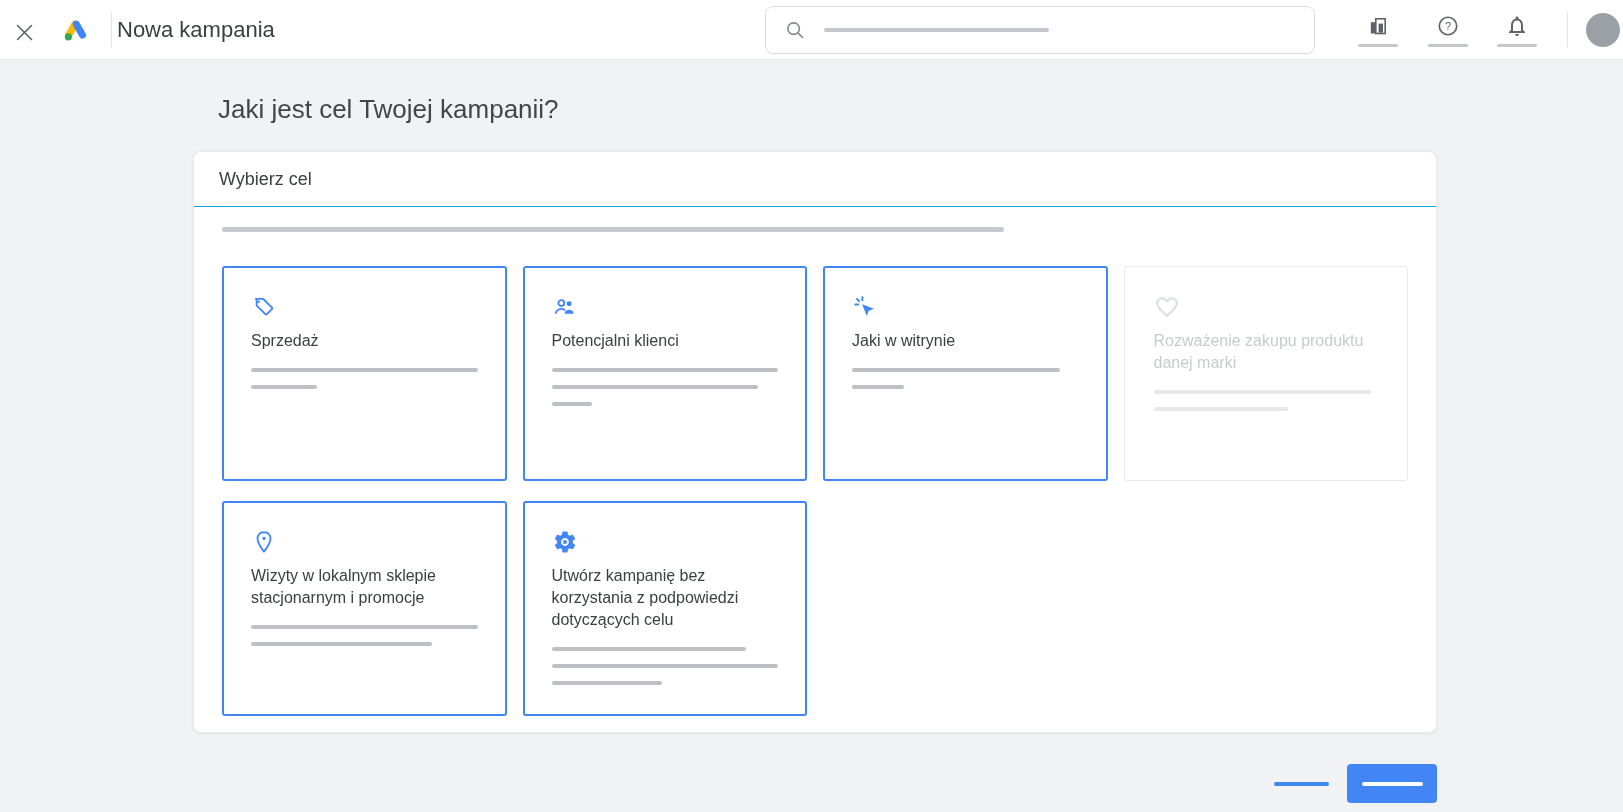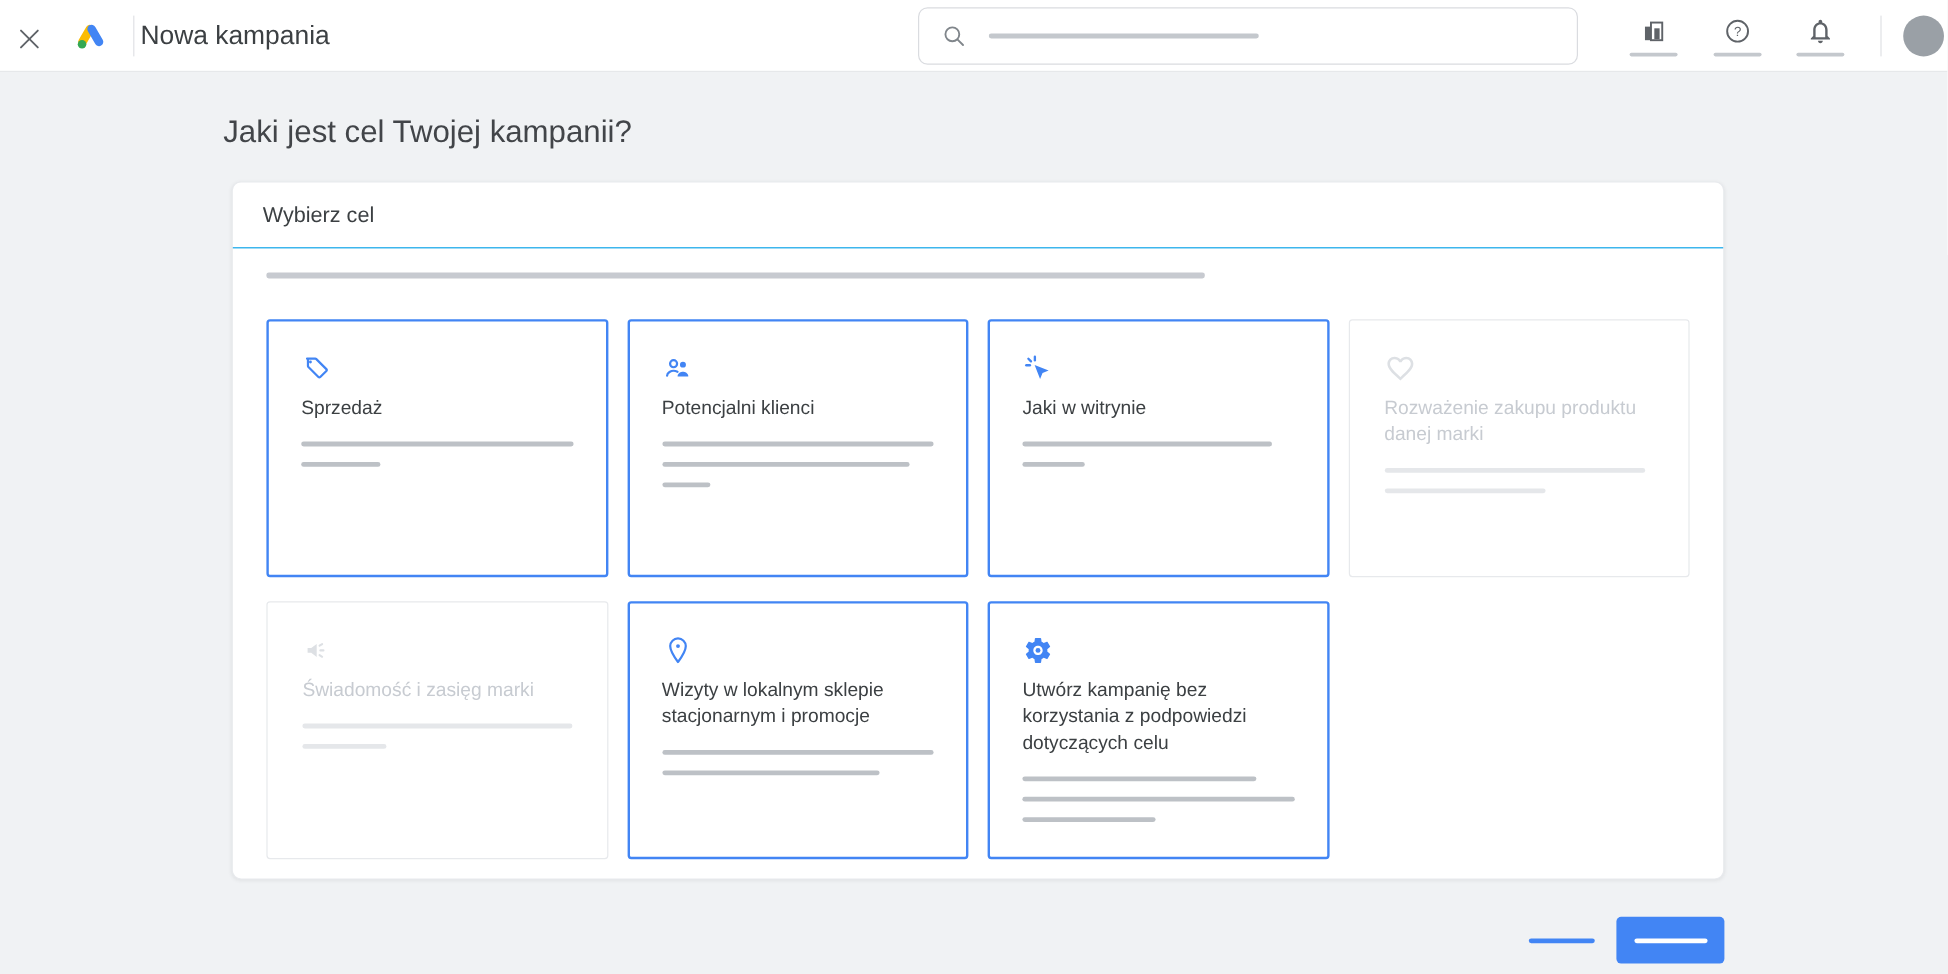--- a/index.html
+++ b/index.html
@@ -22,21 +22,21 @@
     border:1px solid var(--border-gray);border-radius:8px;display:flex;align-items:center;padding-left:18px;}
   .search-line{width:225px;height:4px;border-radius:2px;background:#c4c8cd;margin-left:18px;}
   .tool{position:absolute;top:0;width:44px;height:60px;display:flex;flex-direction:column;align-items:center;justify-content:center;gap:6px;cursor:pointer;}
   .tool .u-line{width:40px;height:3px;border-radius:2px;background:#c4c8cd;}
   .tool-reports{left:1356px;} .tool-help{left:1426px;} .tool-bell{left:1495px;}
   .hdr-divider2{position:absolute;left:1567px;top:13px;width:1px;height:34px;background:#e0e2e5;}
   .avatar{position:absolute;left:1586px;top:13px;width:34px;height:34px;border-radius:50%;background:var(--avatar-gray);cursor:pointer;}
 
   
   .main{padding:32px 0 0 186px;}
-  .page-heading{font-size:26px;line-height:34px;font-weight:400;color:#424549;}
+  .page-heading{font-size:26px;line-height:34px;font-weight:400;color:#424549;margin-left:32px;}
 
   .panel{margin:25px 0 0 7px;width:1244px;height:582px;background:var(--surface);
     border:1px solid #e8eaed;border-radius:8px;box-shadow:0 1px 3px rgba(60,64,67,.08);}
   .panel-header{height:55px;display:flex;align-items:center;padding-left:25px;border-bottom:1px solid #0ea5e9;font-size:18px;color:var(--text);}
   .panel-desc{margin:20px 28px 0 28px;}
   .desc-long{width:782px;background:#c7cad0;border-radius:2px;height:5px;}
 
   .goal-grid{margin-top:34px;padding:0 28px;display:grid;grid-template-columns:repeat(4,1fr);grid-auto-rows:215px;gap:20px 16px;}
   .goal-card{background:var(--surface);border-radius:3px;padding:26px 27px;display:flex;flex-direction:column;}
   .goal-card.enabled{border:2px solid var(--blue);cursor:pointer;}
@@ -175,37 +175,20 @@
             <svg viewBox="0 0 24 24">
               <path d="M16.5 3c-1.74 0-3.41.81-4.5 2.09C10.91 3.81 9.24 3 7.5 3 4.42 3 2 5.42 2 8.5c0 3.78 3.4 6.86 8.55 11.54L12 21.35l1.45-1.32C18.6 15.36 22 12.28 22 8.5 22 5.42 19.58 3 16.5 3zm-4.4 15.55l-.1.1-.1-.1C7.14 14.24 4 11.39 4 8.5 4 6.5 5.5 5 7.5 5c1.54 0 3.04.99 3.57 2.36h1.87C13.46 5.99 14.96 5 16.5 5c2 0 3.5 1.5 3.5 3.5 0 2.89-3.14 5.74-7.9 10.05z" fill="#dde0e4"></path>
             </svg>
           </span>
           <div class="goal-title">Rozważenie zakupu produktu danej marki</div>
           <div class="goal-lines">
             <div class="sk-line" style="width: 97%;"></div>
             <div class="sk-line" style="width: 60%;"></div>
           </div>
         </div>
-        <div class="goal-card disabled">
-          <span class="goal-icon">
-            <svg viewBox="0 0 24 24">
-              <path d="M4 10.2v3.6h2.8L11 17V7l-4.2 3.2H4z" fill="#dde0e4"></path>
-              <g stroke="#dde0e4" stroke-width="1.6" stroke-linecap="round">
-                <line x1="13.8" y1="12" x2="16.2" y2="12"></line>
-                <line x1="13.2" y1="8.4" x2="15.2" y2="7.1"></line>
-                <line x1="13.2" y1="15.6" x2="15.2" y2="16.9"></line>
-              </g>
-            </svg>
-          </span>
-          <div class="goal-title">Świadomość i zasięg marki</div>
-          <div class="goal-lines">
-            <div class="sk-line" style="width: 100%;"></div>
-            <div class="sk-line" style="width: 31%;"></div>
-          </div>
-        </div>
         <div class="goal-card enabled">
           <span class="goal-icon">
             <svg viewBox="0 0 24 24">
               <path d="M12 2.8c-3.3 0-6 2.6-6 5.9 0 4.4 6 12.2 6 12.2s6-7.8 6-12.2c0-3.3-2.7-5.9-6-5.9z" fill="none" stroke="#4285f4" stroke-width="1.7" stroke-linejoin="round"></path>
               <circle cx="12" cy="8.7" r="1.5" fill="#4285f4"></circle>
             </svg>
           </span>
           <div class="goal-title">Wizyty w lokalnym sklepie stacjonarnym i promocje</div>
           <div class="goal-lines">
             <div class="sk-line" style="width: 100%;"></div>

